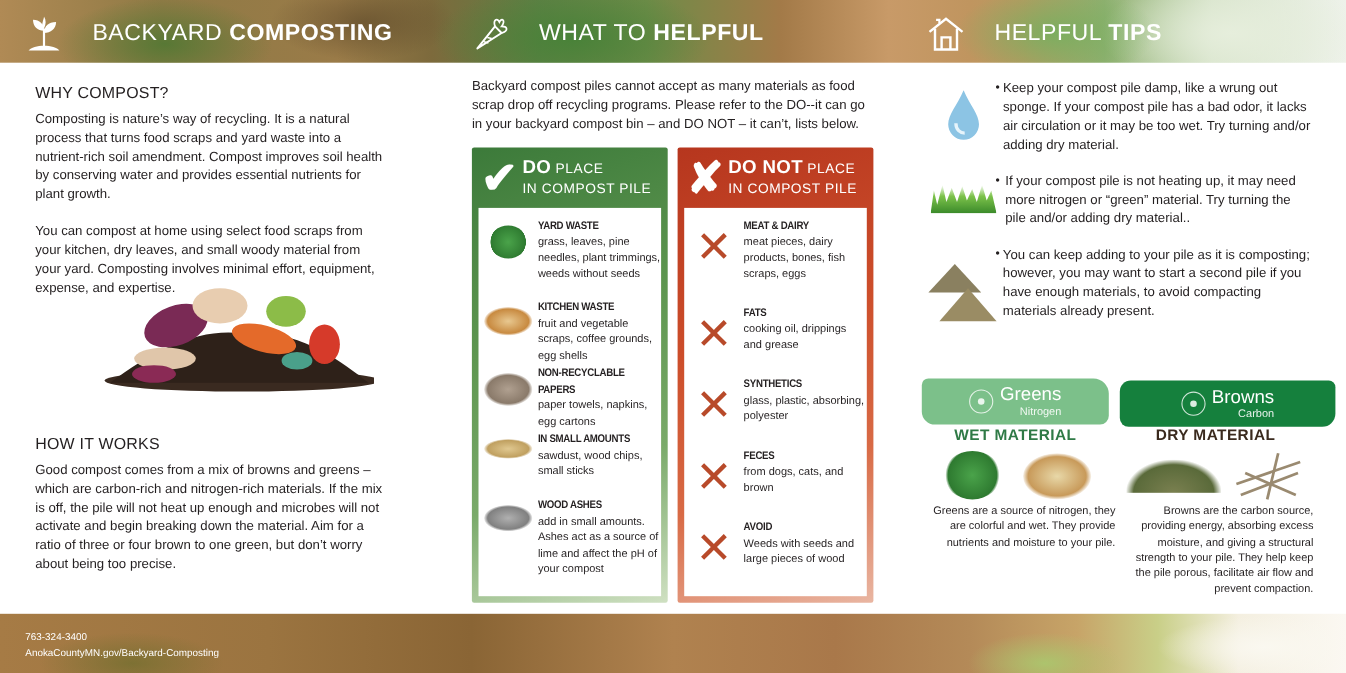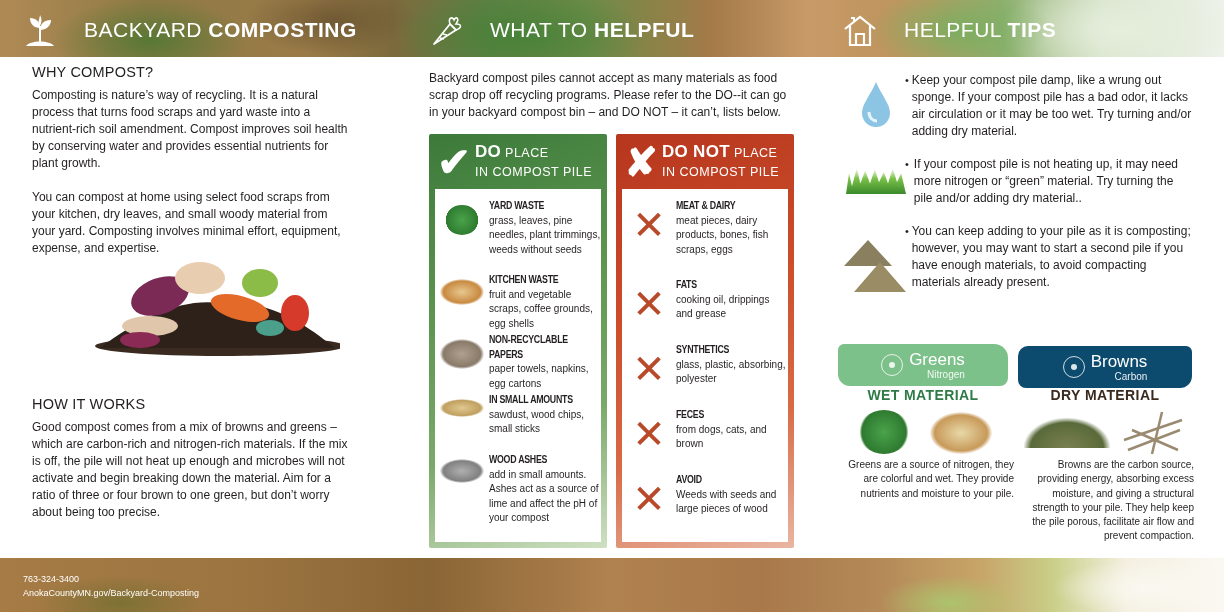--- a/index.html
+++ b/index.html
@@ -80,21 +80,21 @@
   <svg viewBox="0 0 36 36">
       <path d="M3 17 L18 5 L33 17" stroke="#fff" stroke-width="2.2" fill="none"></path>
       <path d="M8 14 V33 H28 V14" stroke="#fff" stroke-width="2.2" fill="none"></path>
       <path d="M14 33 V22 H22 V33" stroke="#fff" stroke-width="2.2" fill="none"></path>
       <path d="M9 6 H12 V9" stroke="#fff" stroke-width="2" fill="none"></path>
     </svg>
   <div><span class="light">HELPFUL </span><b>TIPS</b></div>
 </div>
 
 <div class="col" style="left:32px;width:320px">
-  <h2 style="margin-top:7px">WHY COMPOST?</h2>
+  <h2 style="margin-top:20px">WHY COMPOST?</h2>
   <p class="body" style="margin-top:7px">Composting is nature’s way of recycling. It is a natural process that turns food scraps and yard waste into a nutrient-rich soil amendment. Compost improves soil health by conserving water and provides essential nutrients for plant growth.</p>
   <p class="body" style="margin-top:17px">You can compost at home using select food scraps from your kitchen, dry leaves, and small woody material from your yard. Composting involves minimal effort, equipment, expense, and expertise.</p>
 </div>
 
 <div class="compost-img">
   <svg viewBox="0 0 260 100" width="260" height="100">
     <ellipse cx="140" cy="88" rx="125" ry="10" fill="#3a2a20"></ellipse>
     <path d="M20 90 C60 60 100 40 140 45 C190 40 230 70 255 90Z" fill="#2e2119"></path>
     <ellipse cx="80" cy="38" rx="30" ry="18" fill="#7a2a55" transform="rotate(-20 80 38)"></ellipse>
     <ellipse cx="120" cy="20" rx="25" ry="16" fill="#e8cdb0"></ellipse>
@@ -219,21 +219,21 @@
     <span class="dot">•</span>
     <span>You can keep adding to your pile as it is composting; however, you may want to start a second pile if you have enough materials, to avoid compacting materials already present.</span>
   </div>
 
 <div class="tag" style="left:838px;top:344px;width:170px;background:#7cc08a;border-radius:6px 14px 8px 12px">
   <span class="ring">
       <i></i>
     </span>
   <div><span class="nm">Greens</span><span class="sb">Nitrogen</span></div>
 </div>
-<div class="tag" style="left:1018px;top:346px;width:174px;background:#0c4a6e;border-radius:10px 6px 12px 8px">
+<div class="tag" style="left:1018px;top:346px;width:196px;background:#15803d;border-radius:10px 6px 12px 8px">
   <span class="ring">
       <i></i>
     </span>
   <div><span class="nm">Browns</span><span class="sb">Carbon</span></div>
 </div>
 
 <div class="mat" style="left:838px;top:387px;width:170px;color:#2f7a46">WET MATERIAL</div>
 <div class="mat" style="left:1018px;top:387px;width:174px;color:#3a2a1e">DRY MATERIAL</div>
 
 <div class="blob" style="position:absolute;left:858px;top:410px;width:52px;height:44px;background:radial-gradient(circle,#4aa34a,#2e7a30 65%,transparent 72%)"></div>

